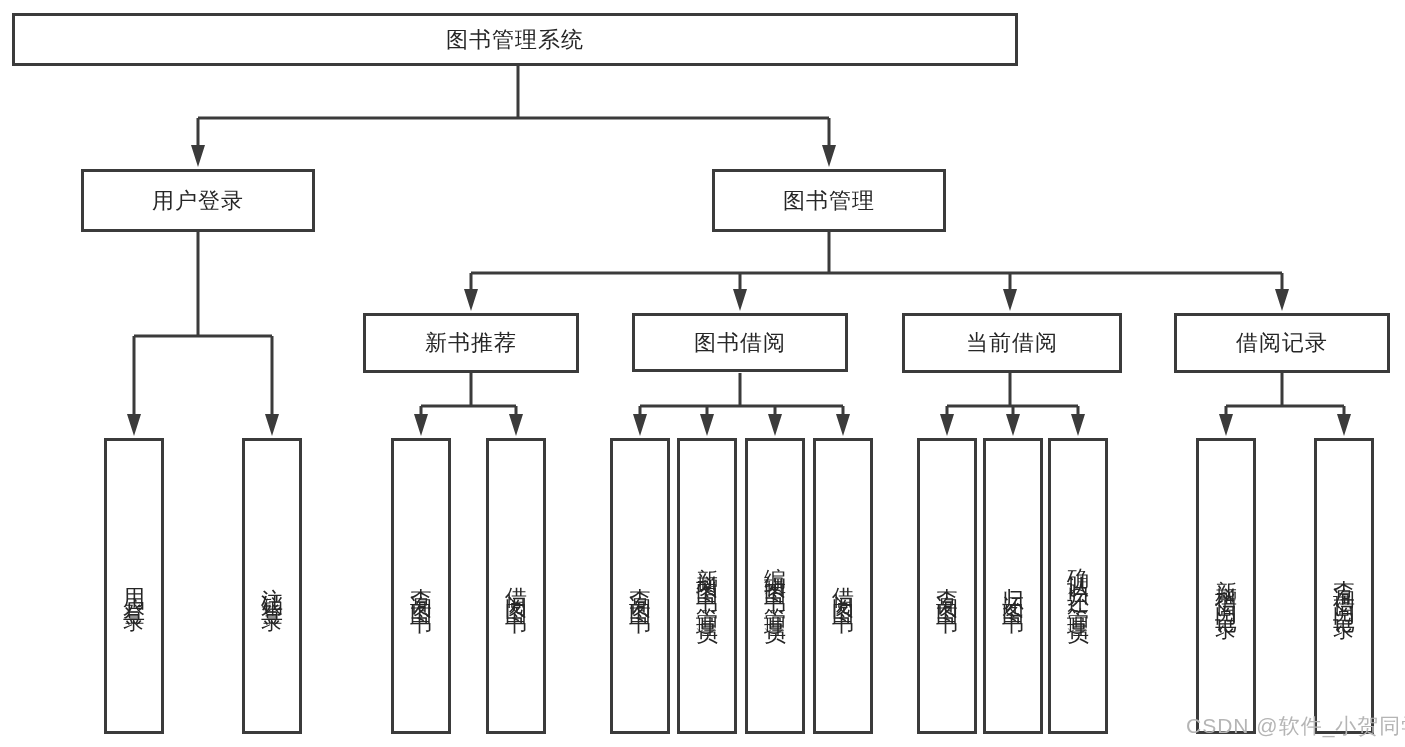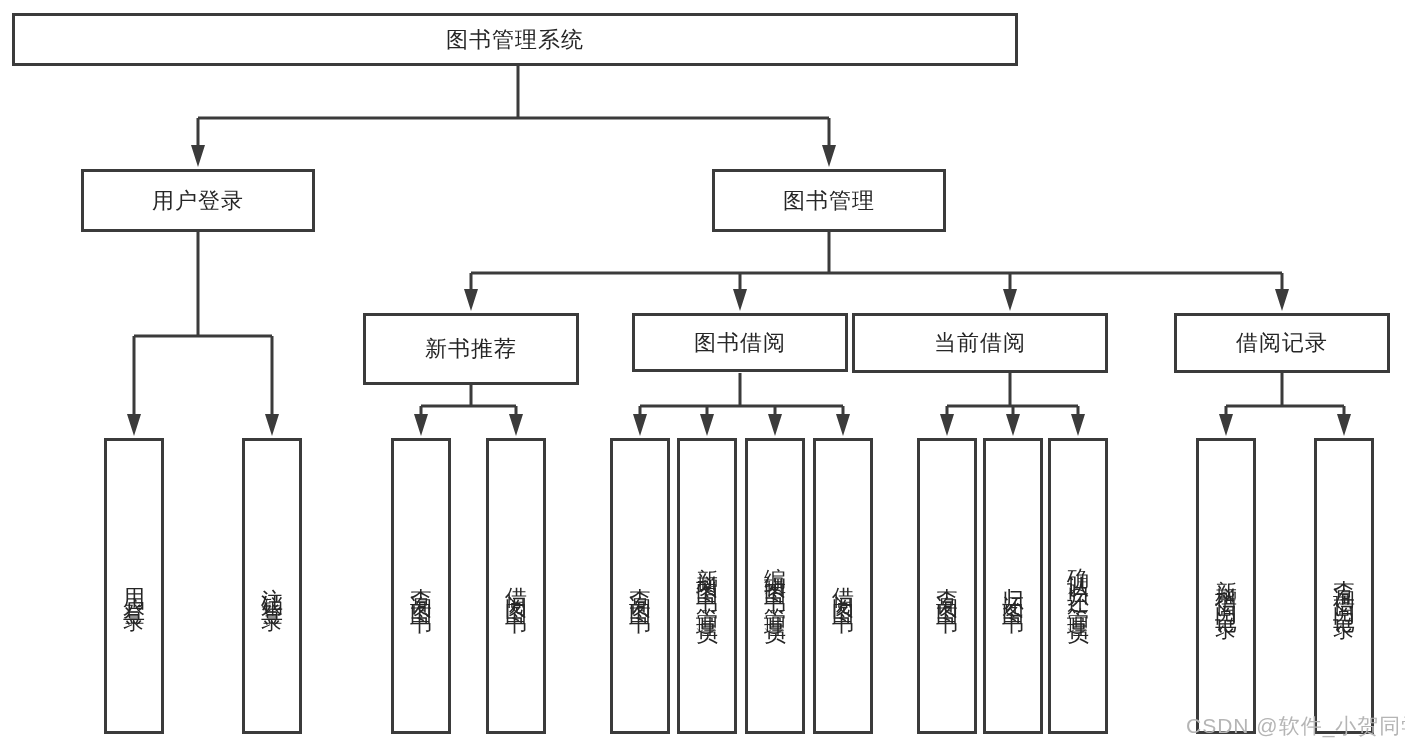--- a/index.html
+++ b/index.html
@@ -92,27 +92,27 @@
     <span>图书管理系统</span>
   </div>
 
   <div class="node h-node" style="left:81px;top:169px;width:234px;height:63px">
     <span>用户登录</span>
   </div>
   <div class="node h-node" style="left:712px;top:169px;width:234px;height:63px">
     <span>图书管理</span>
   </div>
 
-  <div class="node h-node" style="left:363px;top:313px;width:216px;height:72px">
+  <div class="node h-node" style="left:363px;top:313px;width:216px;height:60px">
     <span>新书推荐</span>
   </div>
   <div class="node h-node" style="left:632px;top:313px;width:216px;height:59px">
     <span>图书借阅</span>
   </div>
-  <div class="node h-node" style="left:852px;top:313px;width:256px;height:60px">
+  <div class="node h-node" style="left:902px;top:313px;width:220px;height:60px">
     <span>当前借阅</span>
   </div>
   <div class="node h-node" style="left:1174px;top:313px;width:216px;height:60px">
     <span>借阅记录</span>
   </div>
 
   <div class="node v-node" style="left:104px">
     <span class="vtext">用户登录</span>
   </div>
   <div class="node v-node" style="left:242px">

